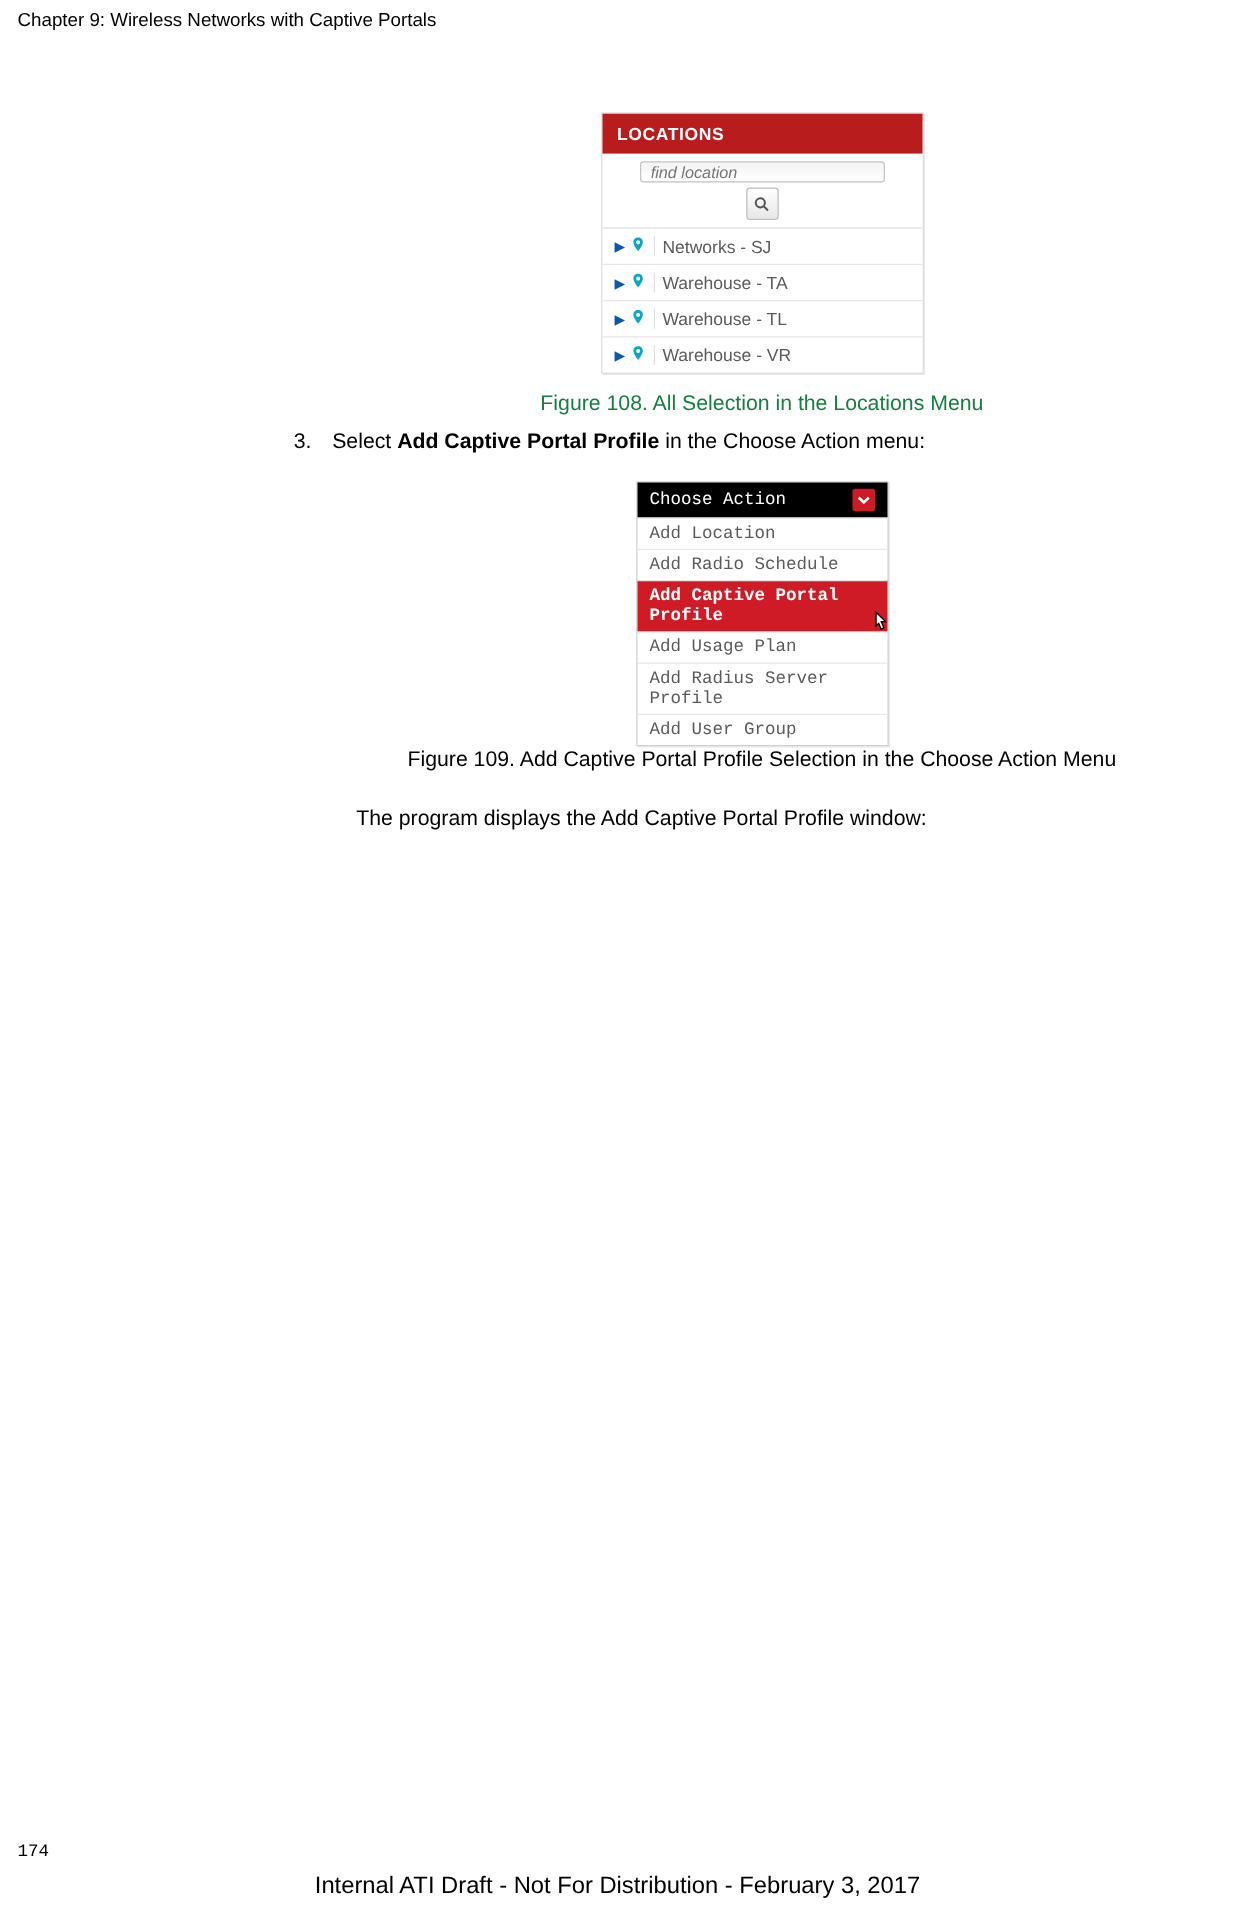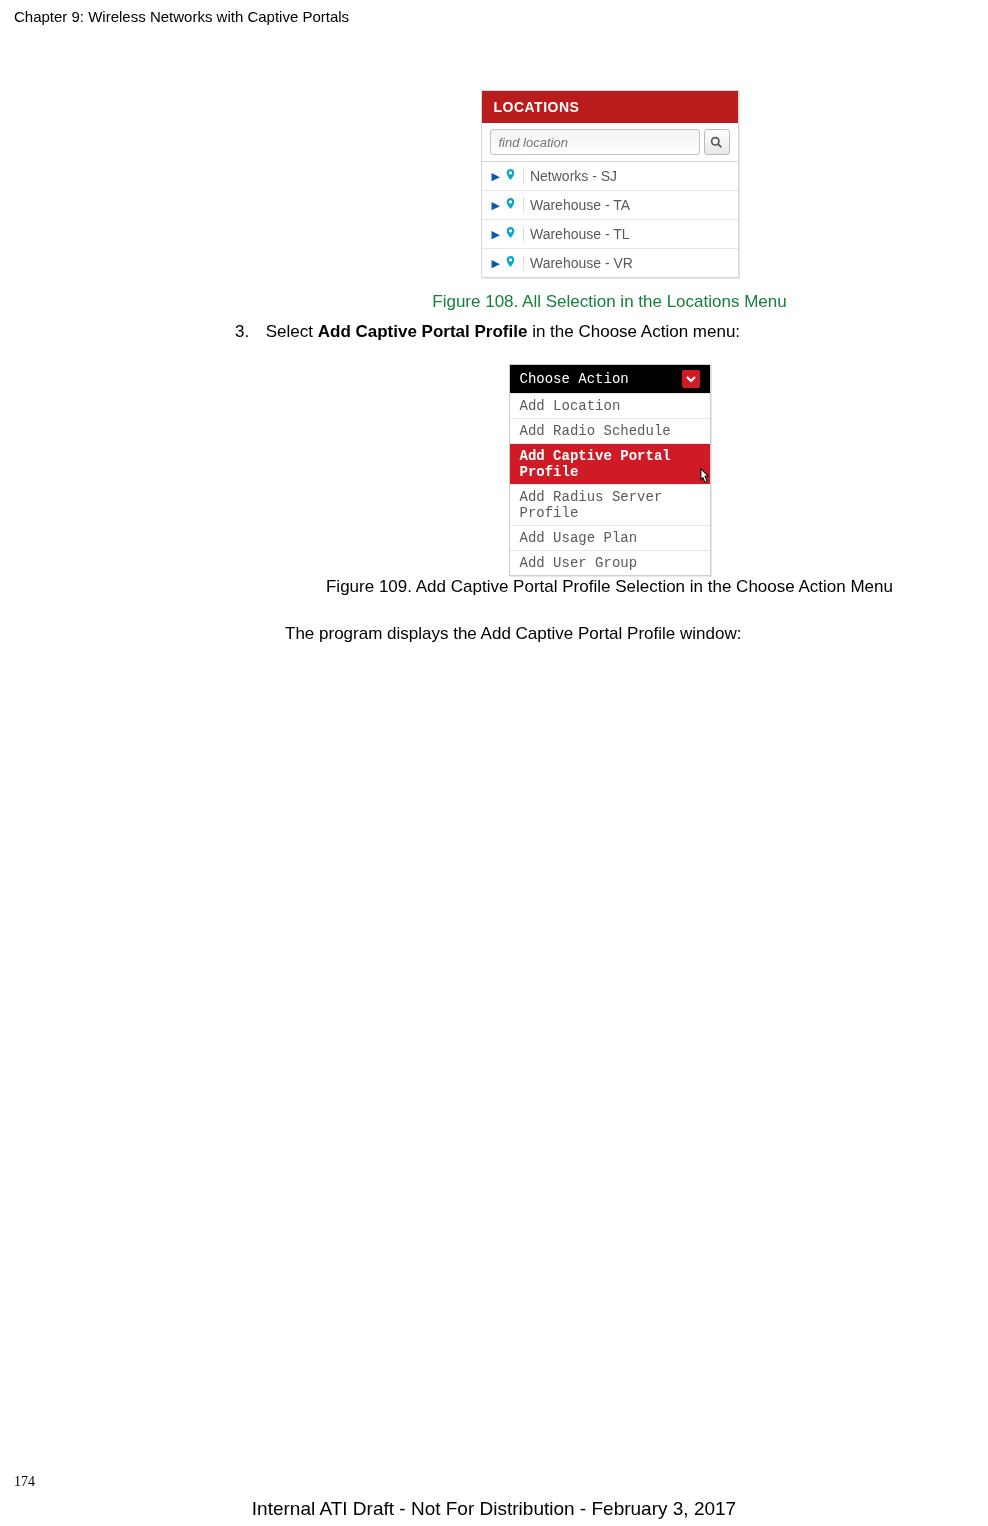--- a/index.html
+++ b/index.html
@@ -39,20 +39,21 @@
       letter-spacing: 0.5px;
       padding: 8px 12px;
     }
     .search-row {
       padding: 6px 8px;
       background: #fff;
       border-bottom: 1px solid #d6d6d6;
       display: flex;
       gap: 4px;
       align-items: center;
+      flex-direction: column;
     }
     .search-input {
       flex: 1;
       border: 1px solid #c2c2c2;
       border-radius: 3px;
       height: 26px;
       padding: 0 8px;
       font-style: italic;
       font-size: 13px;
       color: #888;
@@ -177,21 +178,21 @@
       font-size: 17px;
       margin-top: 26px;
       text-align: left;
       padding-left: 50px;
     }
 
     .page-num {
       position: absolute;
       bottom: 36px;
       left: 14px;
-      font-family: Liberation Serif, serif;
+      font-family: Liberation Mono, monospace;
       font-stretch: condensed;
       font-size: 14px;
     }
     .footer {
       position: absolute;
       bottom: 6px;
       width: 100%;
       text-align: center;
       font-size: 19px;
       color: #000;
@@ -268,22 +269,22 @@
       </span>
     </div>
     <div class="menu-item">Add Location</div>
     <div class="menu-item">Add Radio Schedule</div>
     <div class="menu-item highlight">
       <span>Add Captive Portal Profile</span>
       <svg class="pointer-cursor2" viewBox="0 0 32 32">
         <path d="M10 4 L10 20 L13 17 L16 24 L19 22 L16 15 L21 15 Z" fill="#fff" stroke="#000" stroke-width="1.5"></path>
       </svg>
     </div>
+    <div class="menu-item">Add Usage Plan</div>
     <div class="menu-item">Add Radius Server Profile</div>
-    <div class="menu-item">Add Usage Plan</div>
     <div class="menu-item">Add User Group</div>
   </div>
 
   <div class="caption109">Figure 109. Add Captive Portal Profile Selection in the Choose Action Menu</div>
 
   <div class="aftertext">The program displays the Add Captive Portal Profile window:</div>
 
 </div>
 
 <div class="page-num">174</div>

